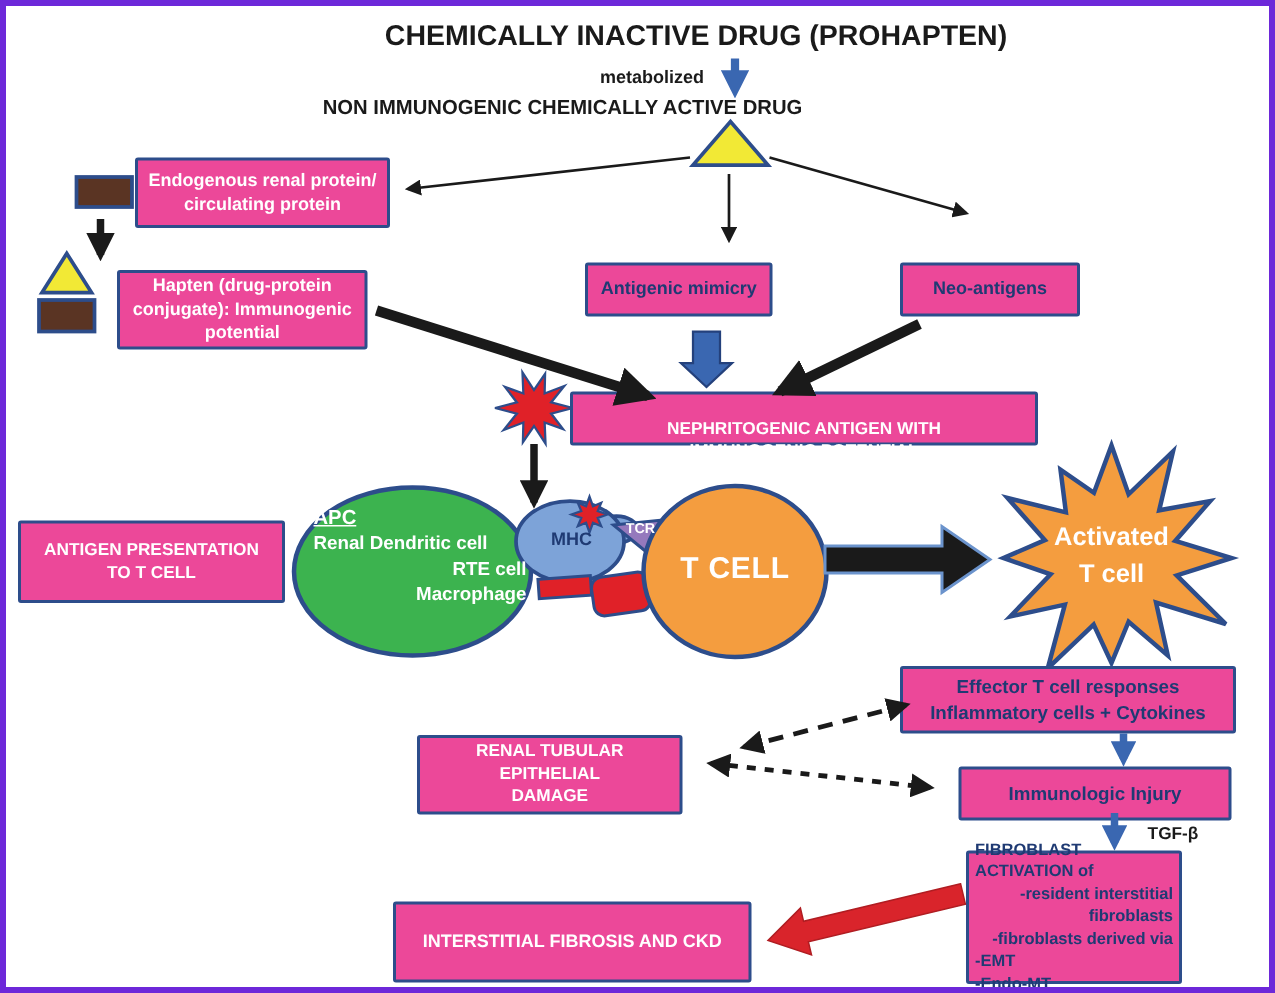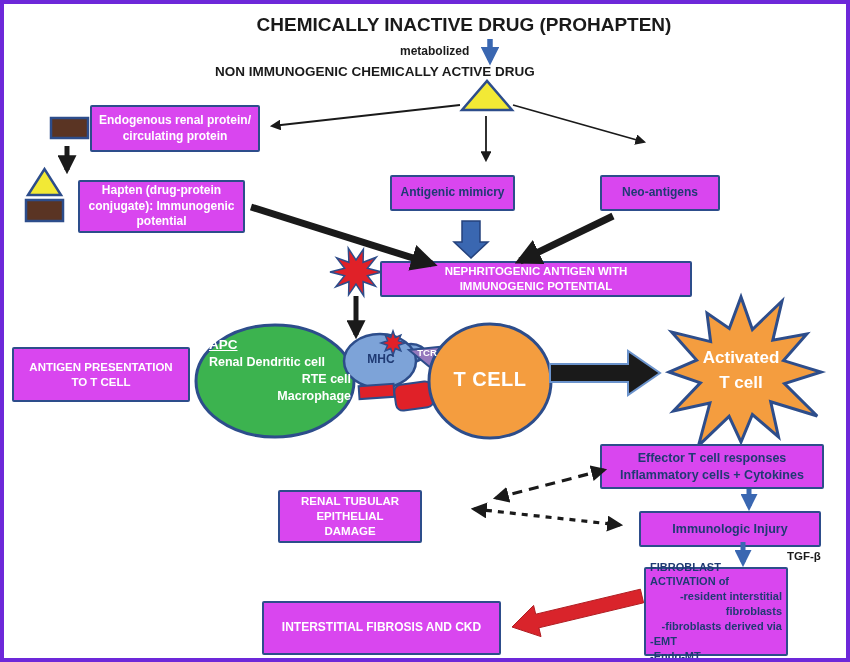--- a/index.html
+++ b/index.html
@@ -5,21 +5,21 @@
   html,body{margin:0;padding:0;background:#fff;}
   #canvas{
     position:relative;width:850px;height:662px;background:#ffffff;
     font-family:"Liberation Sans",sans-serif;overflow:hidden;
     border:4px solid #6d28d9;box-sizing:border-box;
   }
   .lay{position:absolute;left:0;top:0;width:850px;height:662px;pointer-events:none;}
   .z1{z-index:1}.z3{z-index:3}
   .txt{position:absolute;z-index:2;font-weight:bold;color:#1a1a1a;}
   .box{
-    position:absolute;z-index:2;background:#d946ef;border:2.5px solid #2d4d8b;border-radius:2px;
+    position:absolute;z-index:2;background:#ec4899;border:2.5px solid #2d4d8b;border-radius:2px;
     display:flex;flex-direction:column;justify-content:center;align-items:center;
     text-align:center;font-weight:bold;line-height:1.3;box-sizing:border-box;padding:16px 4px;
   }
   .white{color:#ffffff}.navy{color:#1f3a73}
   .ctr{text-align:left;width:100%}
   .lft{text-align:right;width:100%}
   .apc-title{text-decoration:underline;font-size:13.5px;}
   .lbl{position:absolute;z-index:2;font-weight:bold;text-align:center;}
 </style>
 </head>
@@ -71,50 +71,50 @@
   </div>
 
   <div class="box navy" style="left:386px;top:171px;width:125px;height:35px;font-size:12px;">
     <div>Antigenic mimicry</div>
   </div>
 
   <div class="box navy" style="left:596px;top:171px;width:120px;height:35px;font-size:12px;">
     <div>Neo-antigens</div>
   </div>
 
-  <div class="box white" style="left:376px;top:257px;width:312px;height:25px;font-size:11.5px;">
+  <div class="box white" style="left:376px;top:257px;width:312px;height:25px;font-size:11.5px;justify-content:space-between;">
     <div>NEPHRITOGENIC ANTIGEN WITH</div>
     <div>IMMUNOGENIC POTENTIAL</div>
   </div>
 
   <div class="box white" style="left:8px;top:343px;width:178px;height:55px;font-size:11.5px;">
     <div>ANTIGEN PRESENTATION</div>
     <div>TO T CELL</div>
   </div>
 
   <div class="box navy" style="left:596px;top:440px;width:224px;height:45px;font-size:12.5px;">
     <div>Effector T cell responses</div>
     <div>Inflammatory cells + Cytokines</div>
   </div>
 
   <div class="box navy" style="left:635px;top:507px;width:182px;height:31px;font-size:12.5px;">
     <div>Immunologic Injury</div>
   </div>
 
-  <div class="lbl" style="left:753px;top:546px;width:50px;text-align:left;font-size:11.5px;color:#1a1a1a;margin-left:30px;">TGF-β</div>
+  <div class="lbl" style="left:753px;top:546px;width:50px;text-align:center;font-size:11.5px;color:#1a1a1a;">TGF-β</div>
 
   <div class="box navy" style="left:640px;top:563px;width:144px;height:89px;font-size:11px;line-height:1.35;">
     <div class="ctr">FIBROBLAST ACTIVATION of</div>
     <div class="lft">-resident interstitial fibroblasts</div>
     <div class="lft">-fibroblasts derived via</div>
     <div class="ctr">-EMT</div>
     <div class="ctr">-Endo-MT</div>
   </div>
 
-  <div class="box white" style="left:274px;top:486px;width:144px;height:53px;font-size:11.5px;">
+  <div class="box white" style="left:274px;top:486px;width:177px;height:53px;font-size:11.5px;">
     <div>RENAL TUBULAR EPITHELIAL</div>
     <div>DAMAGE</div>
   </div>
 
   <div class="box white" style="left:258px;top:597px;width:239px;height:54px;font-size:12px;">
     <div>INTERSTITIAL FIBROSIS AND CKD</div>
   </div>
 
   <div class="lbl white" style="left:205px;top:332px;width:136px;font-size:12.5px;line-height:1.35;">
     <div class="apc-title ctr">APC</div>

